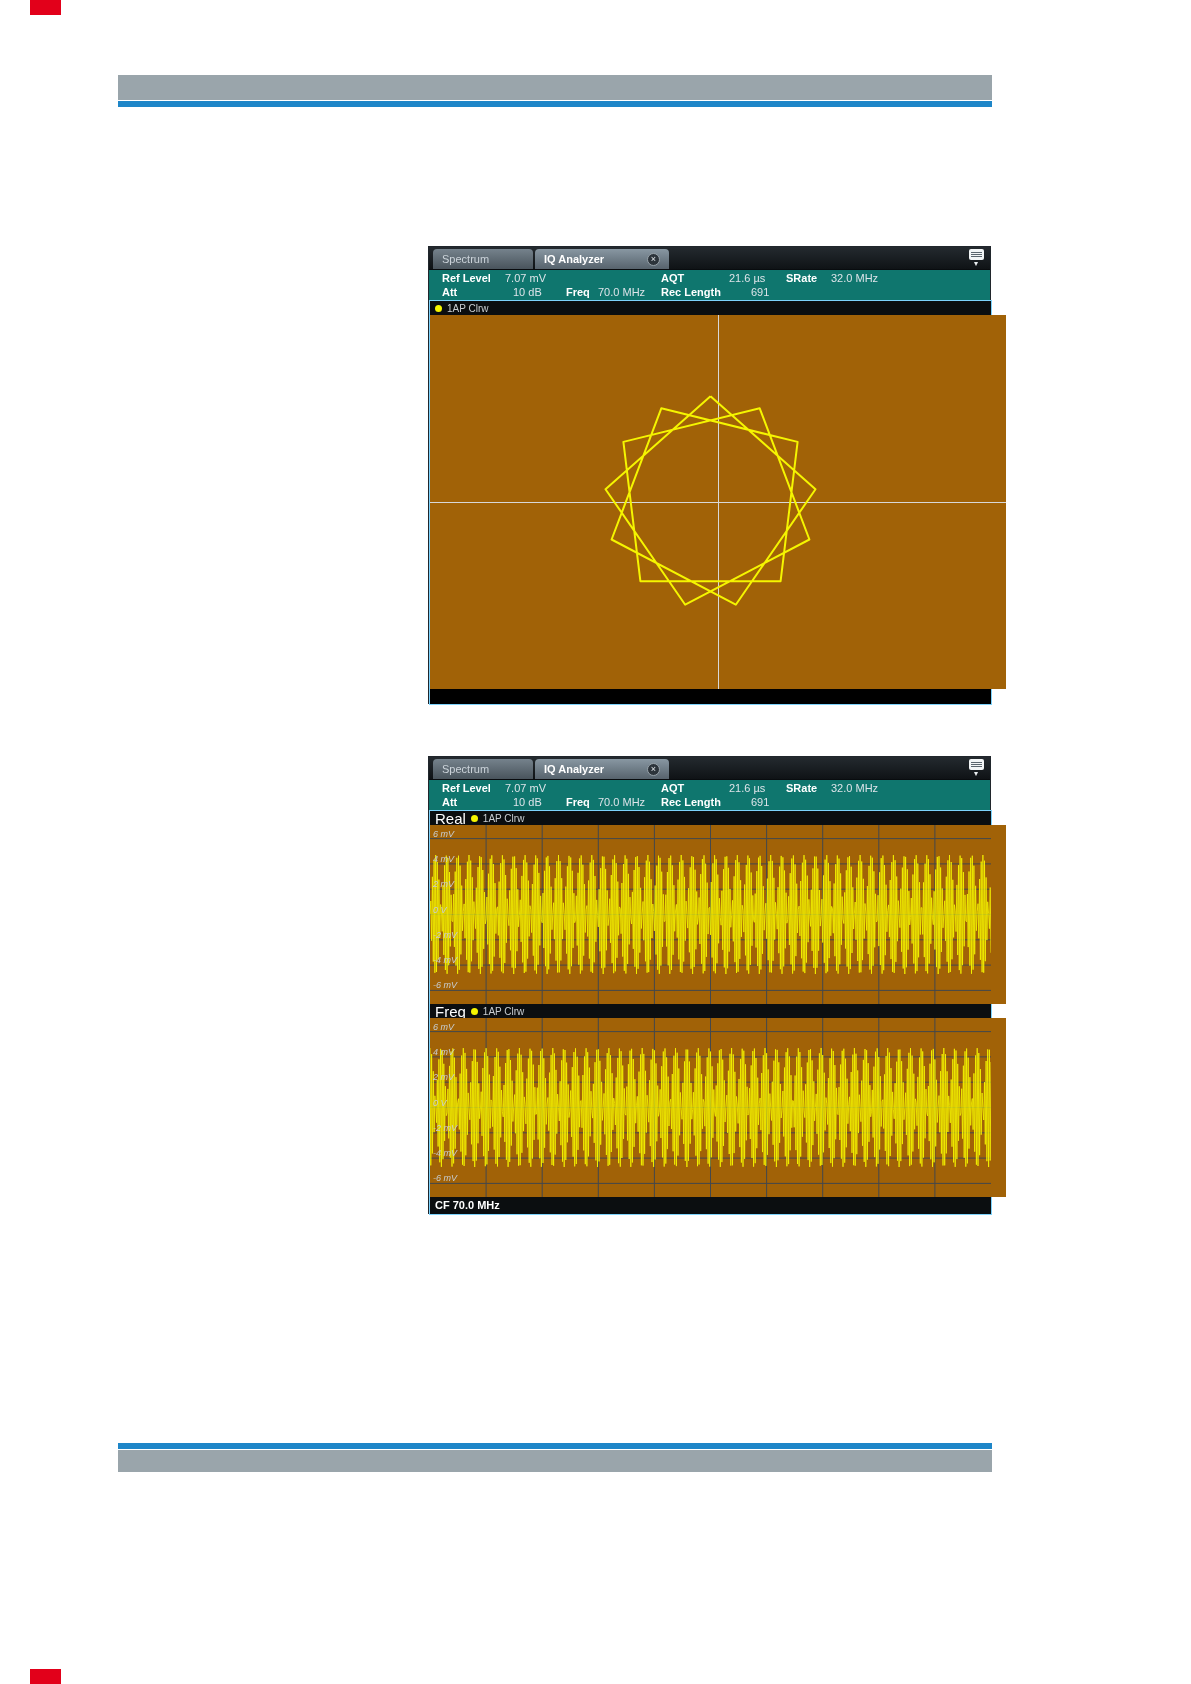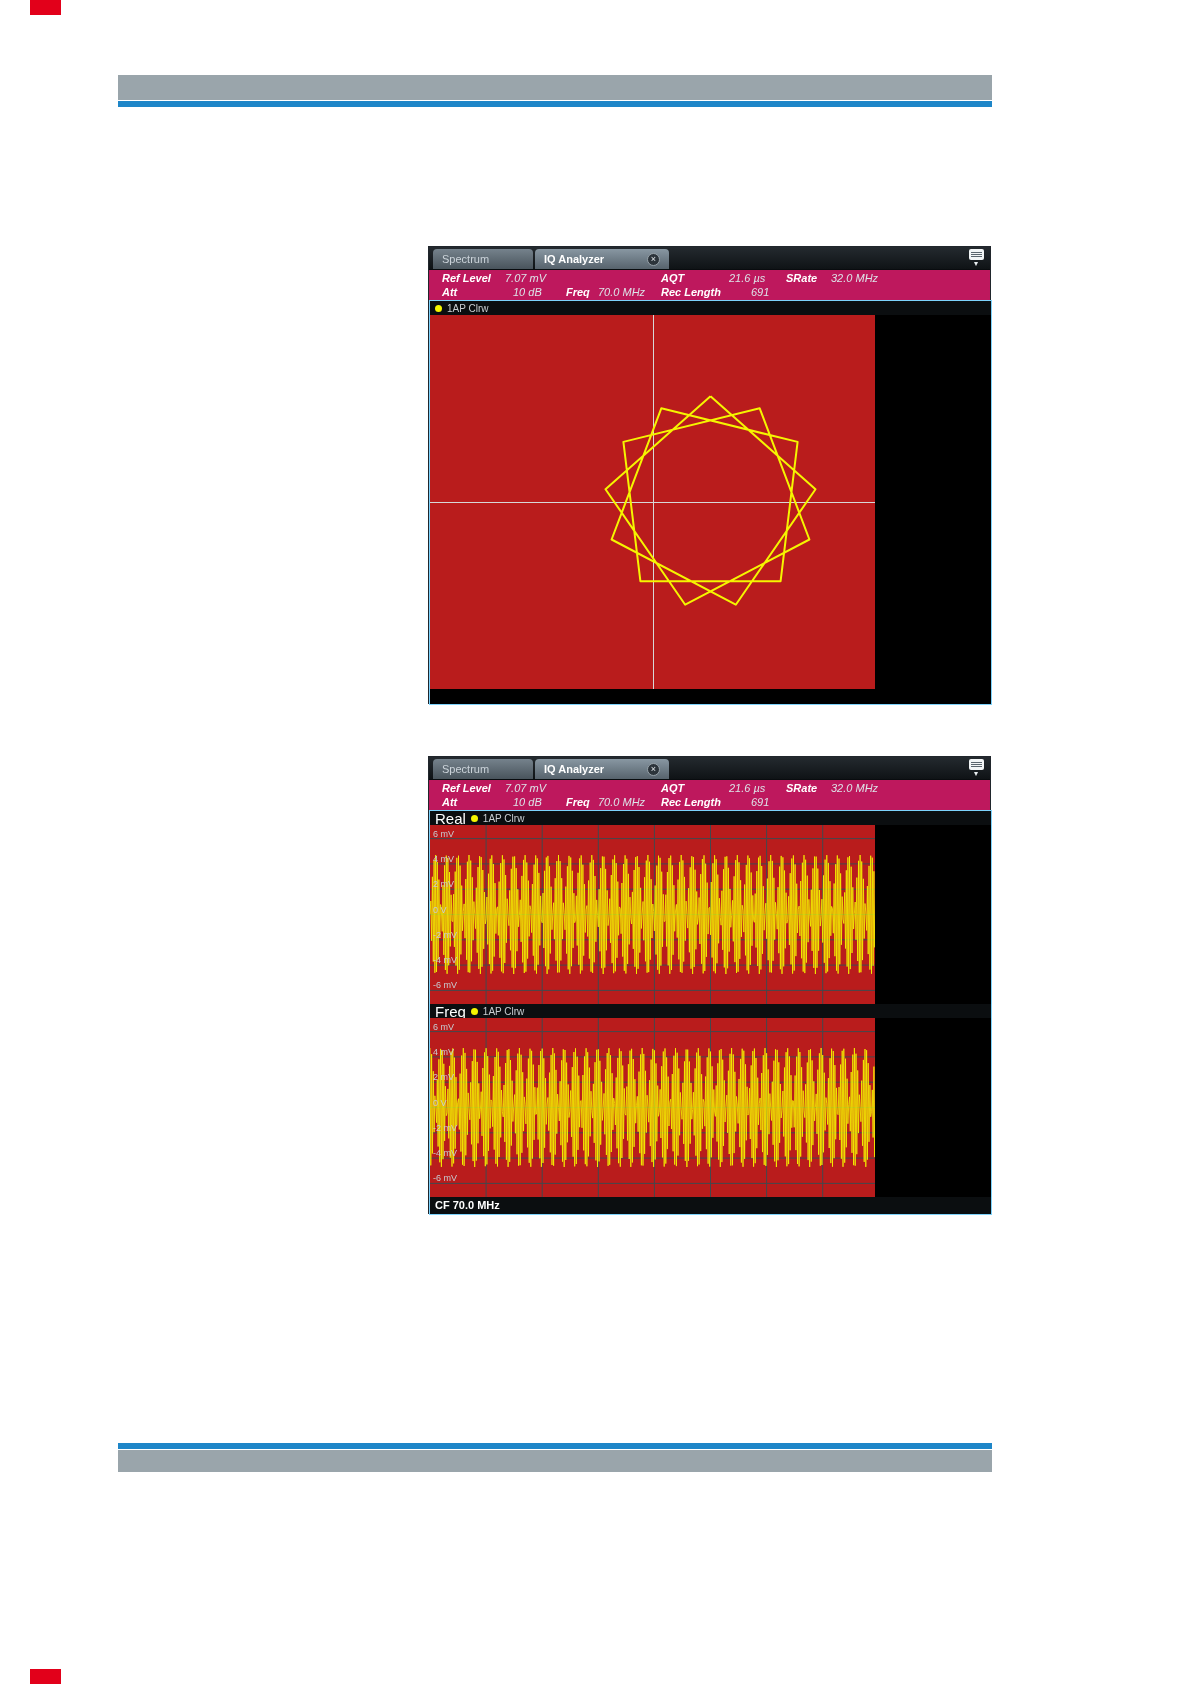--- a/index.html
+++ b/index.html
@@ -32,38 +32,38 @@
   .tab.inactive { left:4px; width:100px; background:linear-gradient(#75828c,#49545c); color:#ccd4da; }
   .tab.active { left:106px; width:134px; background:linear-gradient(#8897a2,#57636d); color:#fff;
                 font-weight:bold; justify-content:space-between; }
   .tab-close { width:13px; height:13px; border-radius:50%; background:#2c343b; border:1px solid #98a3ab;
                color:#e4e9ec; font-size:9px; line-height:11px; text-align:center; font-weight:normal; }
   .menu-icon { position:absolute; right:5px; top:2px; width:18px; text-align:center; }
   .menu-box { width:15px; height:11px; background:#f2f5f6; border-radius:2px; margin:0 auto; padding-top:2px; }
   .menu-box i { display:block; height:1px; background:#5a656d; margin:1px 2px; }
   .menu-caret { color:#e8edf0; font-size:8px; line-height:8px; }
 
-  .infobar { position:relative; height:31px; background:#be185d; border-top:1px solid #090c0f;font-style:italic; }
+  .infobar { position:relative; height:31px; background:#0f766e; border-top:1px solid #090c0f; }
   .infobar span { position:absolute; white-space:nowrap; font-size:11px; color:#dde4e9; }
   .infobar .lbl { font-weight:bold; color:#ffffff; }
   .p-reflbl{left:13px;top:2px}  .p-refval{left:76px;top:2px}
   .p-aqtlbl{left:232px;top:2px} .p-aqtval{left:300px;top:2px}
   .p-srlbl{left:357px;top:2px}  .p-srval{left:402px;top:2px}
   .p-attlbl{left:13px;top:16px} .p-attval{left:84px;top:16px}
   .p-frqlbl{left:137px;top:16px}.p-frqval{left:169px;top:16px}
   .p-rllbl{left:232px;top:16px} .p-rlval{left:322px;top:16px}
 
   .window { position:absolute; left:0; top:53px; width:563px; height:405px;
             background:#000; border:1px solid #7dd3fc; }
   .strip { height:14px; background:#0b0e10; display:flex; align-items:center;
            padding:0 5px; gap:5px; font-size:10px; color:#c9ced2; }
   .dot { width:7px; height:7px; border-radius:50%; background:#f5f500; display:inline-block; flex:0 0 auto; }
   .panel-name { font-weight:normal; color:#fff; font-size:15px; }
 
-  .plot { position:relative; overflow:hidden; background:#b91c1c; width:445px; }
+  .plot { position:relative; overflow:hidden; background:#a16207; width:576px;font-style:italic; }
   .plot svg { position:absolute; left:0; top:0; }
   .vector { height:374px; }
   .waveplot { height:179px; }
 
   .cross-v { position:absolute; left:50%; top:0; width:1px; height:100%; background:#d8d8d8; }
   .cross-h { position:absolute; top:50%; left:0; height:1px; width:100%; background:#d8d8d8; }
 
   .strip.footer1 { height:15px; justify-content:center; font-weight:bold; color:#fff; font-size:11px; }
   .strip.footer2 { height:17px; position:relative; }
   .footer2 .cf { position:absolute; left:5px; top:2px; font-weight:bold; color:#fff; font-size:11px; }

